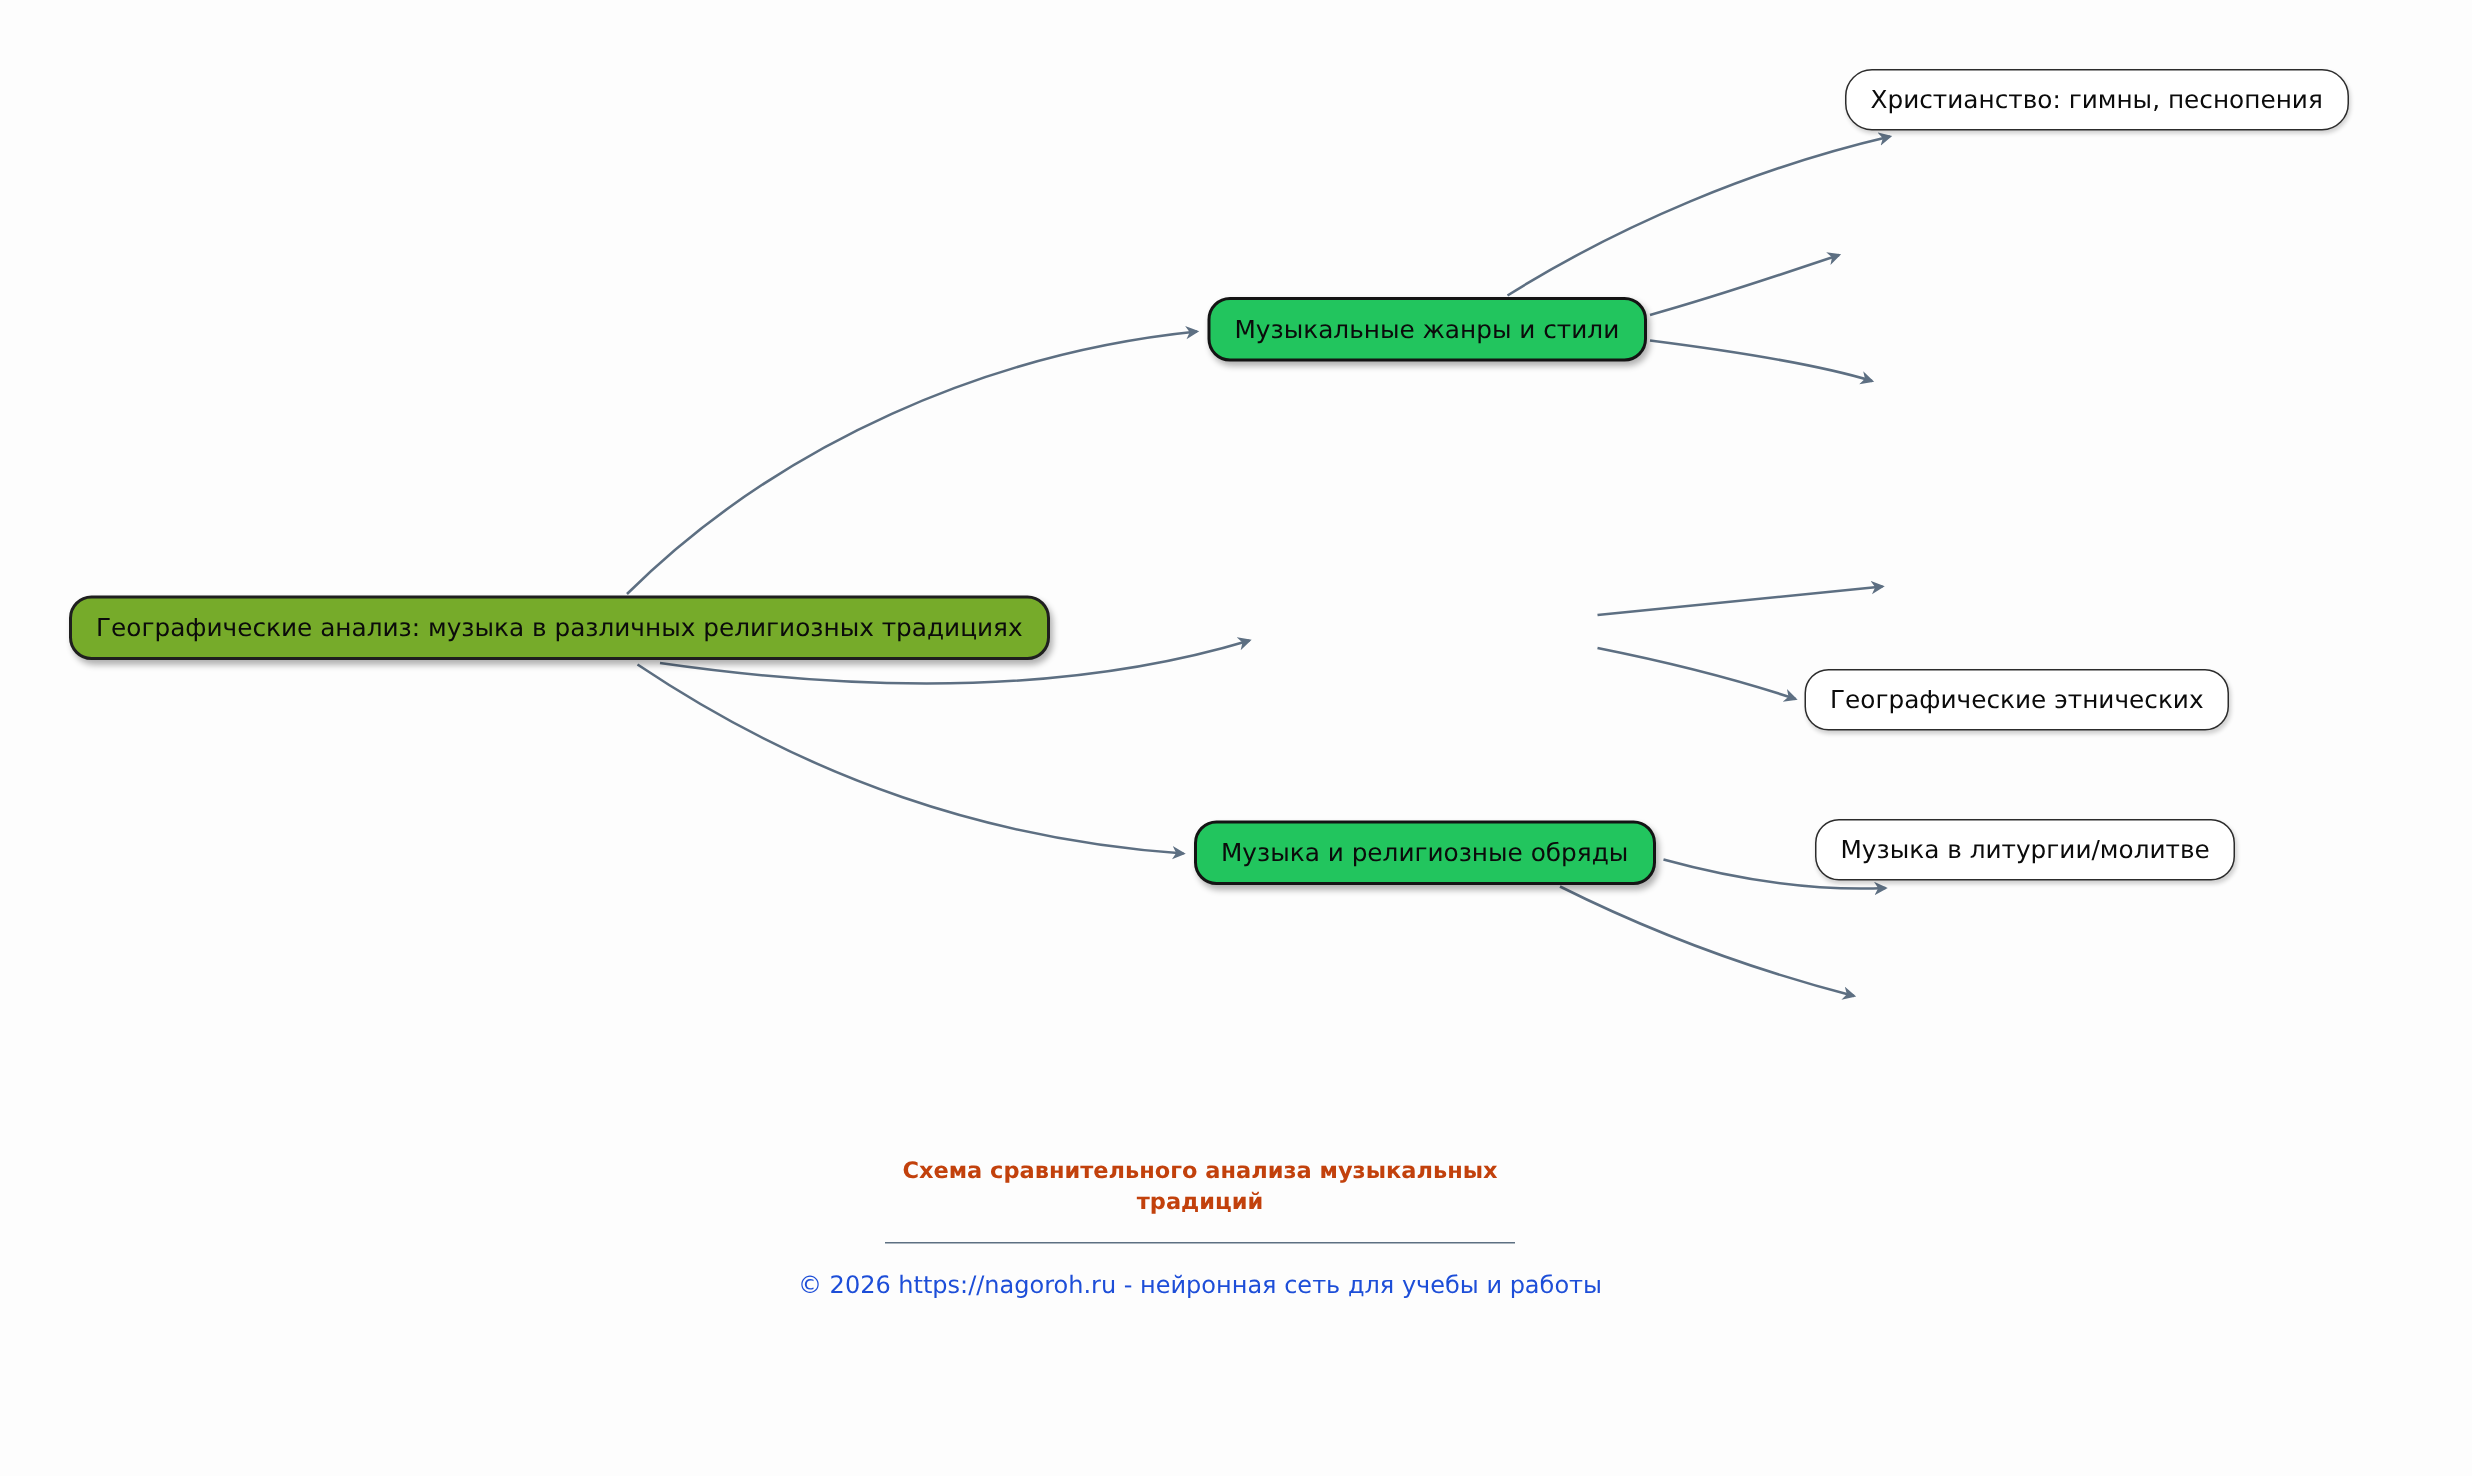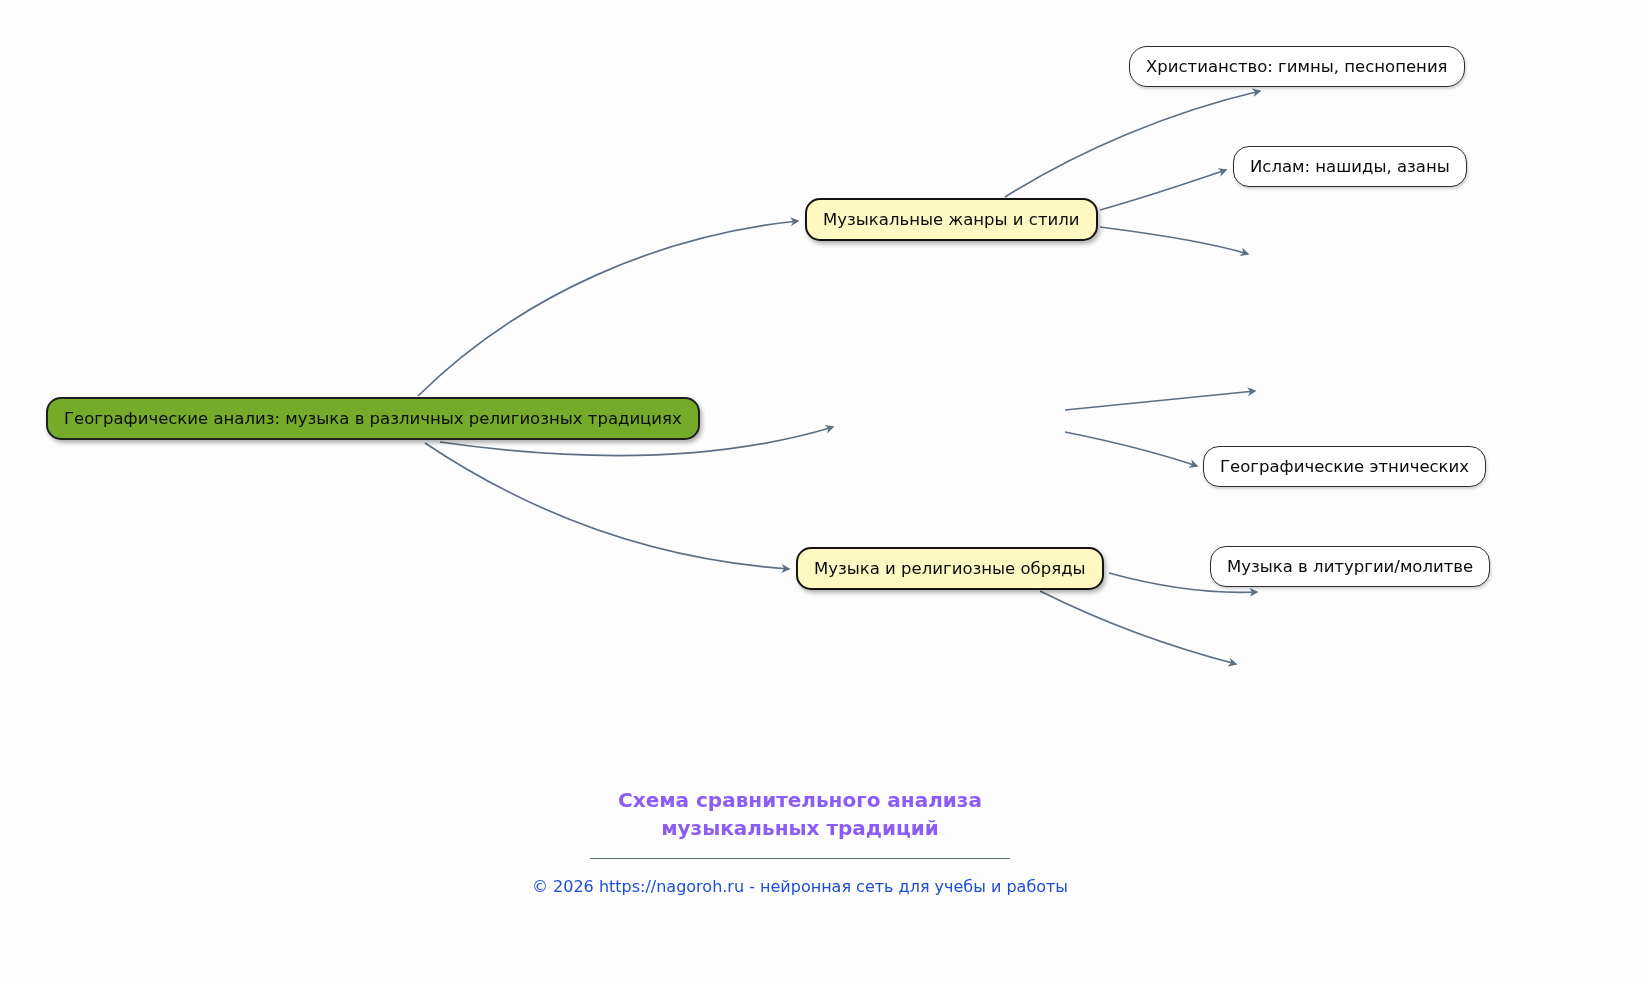--- a/index.html
+++ b/index.html
@@ -21,51 +21,51 @@
     padding:10px 16px;
     border-radius:15px;
     box-shadow:2px 3px 4px rgba(0,0,0,0.30);
   }
   .root{
     left:46px;top:397px;
     background:#76ab2a;
     border:2px solid #1f1f1f;
   }
   .branch{
-    background:#fef9c3;
+    background:#22c55e;
     border:2px solid #141414;
   }
   .leaf{
     background:#ffffff;
     border:1.6px solid #2c2c2c;
     border-radius:16px;
     box-shadow:1px 2px 3px rgba(0,0,0,0.18);
   }
   .b1{left:805px;top:198px;}
   .b2{left:840px;top:398px;}
   .b3{left:796px;top:547px;}
-  .l1{left:1129px;top:46px;border-radius:18px;}
+  .l1{left:1230px;top:46px;border-radius:18px;}
   .l2{left:1233px;top:146px;}
   .l3{left:1230px;top:246px;}
   .l4{left:1197px;top:346px;}
   .l5{left:1203px;top:446px;}
   .l6{left:1210px;top:546px;}
   .l7{left:1242px;top:646px;}
   .footer{
     position:absolute;
     left:500px;top:770px;width:600px;
     text-align:center;
     color:#5d7082;
   }
   .footer-caption{
     font-weight:bold;
-    font-size:20px;
+    font-size:15px;
     line-height:1.4;
-    color:#8b5cf6;
-    margin:16px auto;
+    color:#c2410c;
+    margin:0 auto;
     max-width:470px;
   }
   .footer-divider{
     margin:16px auto 0 auto;
     width:420px;height:0;
     border-bottom:1.5px solid #5d7082;
   }
   .footer-copyright{
     margin-top:18px;
     font-size:16px;
@@ -94,21 +94,20 @@
     <path class="edge" d="M 1109,573 C 1160,587 1212,594 1257,592" marker-end="url(#arrow)"></path>
     <path class="edge" d="M 1040,591 C 1110,626 1178,649 1236,664" marker-end="url(#arrow)"></path>
   </svg>
 
   <div class="node root">Географические анализ: музыка в различных религиозных традициях</div>
 
   <div class="node branch b1">Музыкальные жанры и стили</div>
   <div class="node branch b3">Музыка и религиозные обряды</div>
 
   <div class="node leaf l1">Христианство: гимны, песнопения</div>
-  <div class="node leaf l2">Ислам: нашиды, азаны</div>
   <div class="node leaf l5">Географические этнических</div>
   <div class="node leaf l6">Музыка в литургии/молитве</div>
 
   <div class="footer">
     <div class="footer-caption">Схема сравнительного анализа музыкальных традиций</div>
     <div class="footer-divider"></div>
     <div class="footer-copyright">© 2026 https://nagoroh.ru - нейронная сеть для учебы и работы</div>
   </div>
 
 </div>

